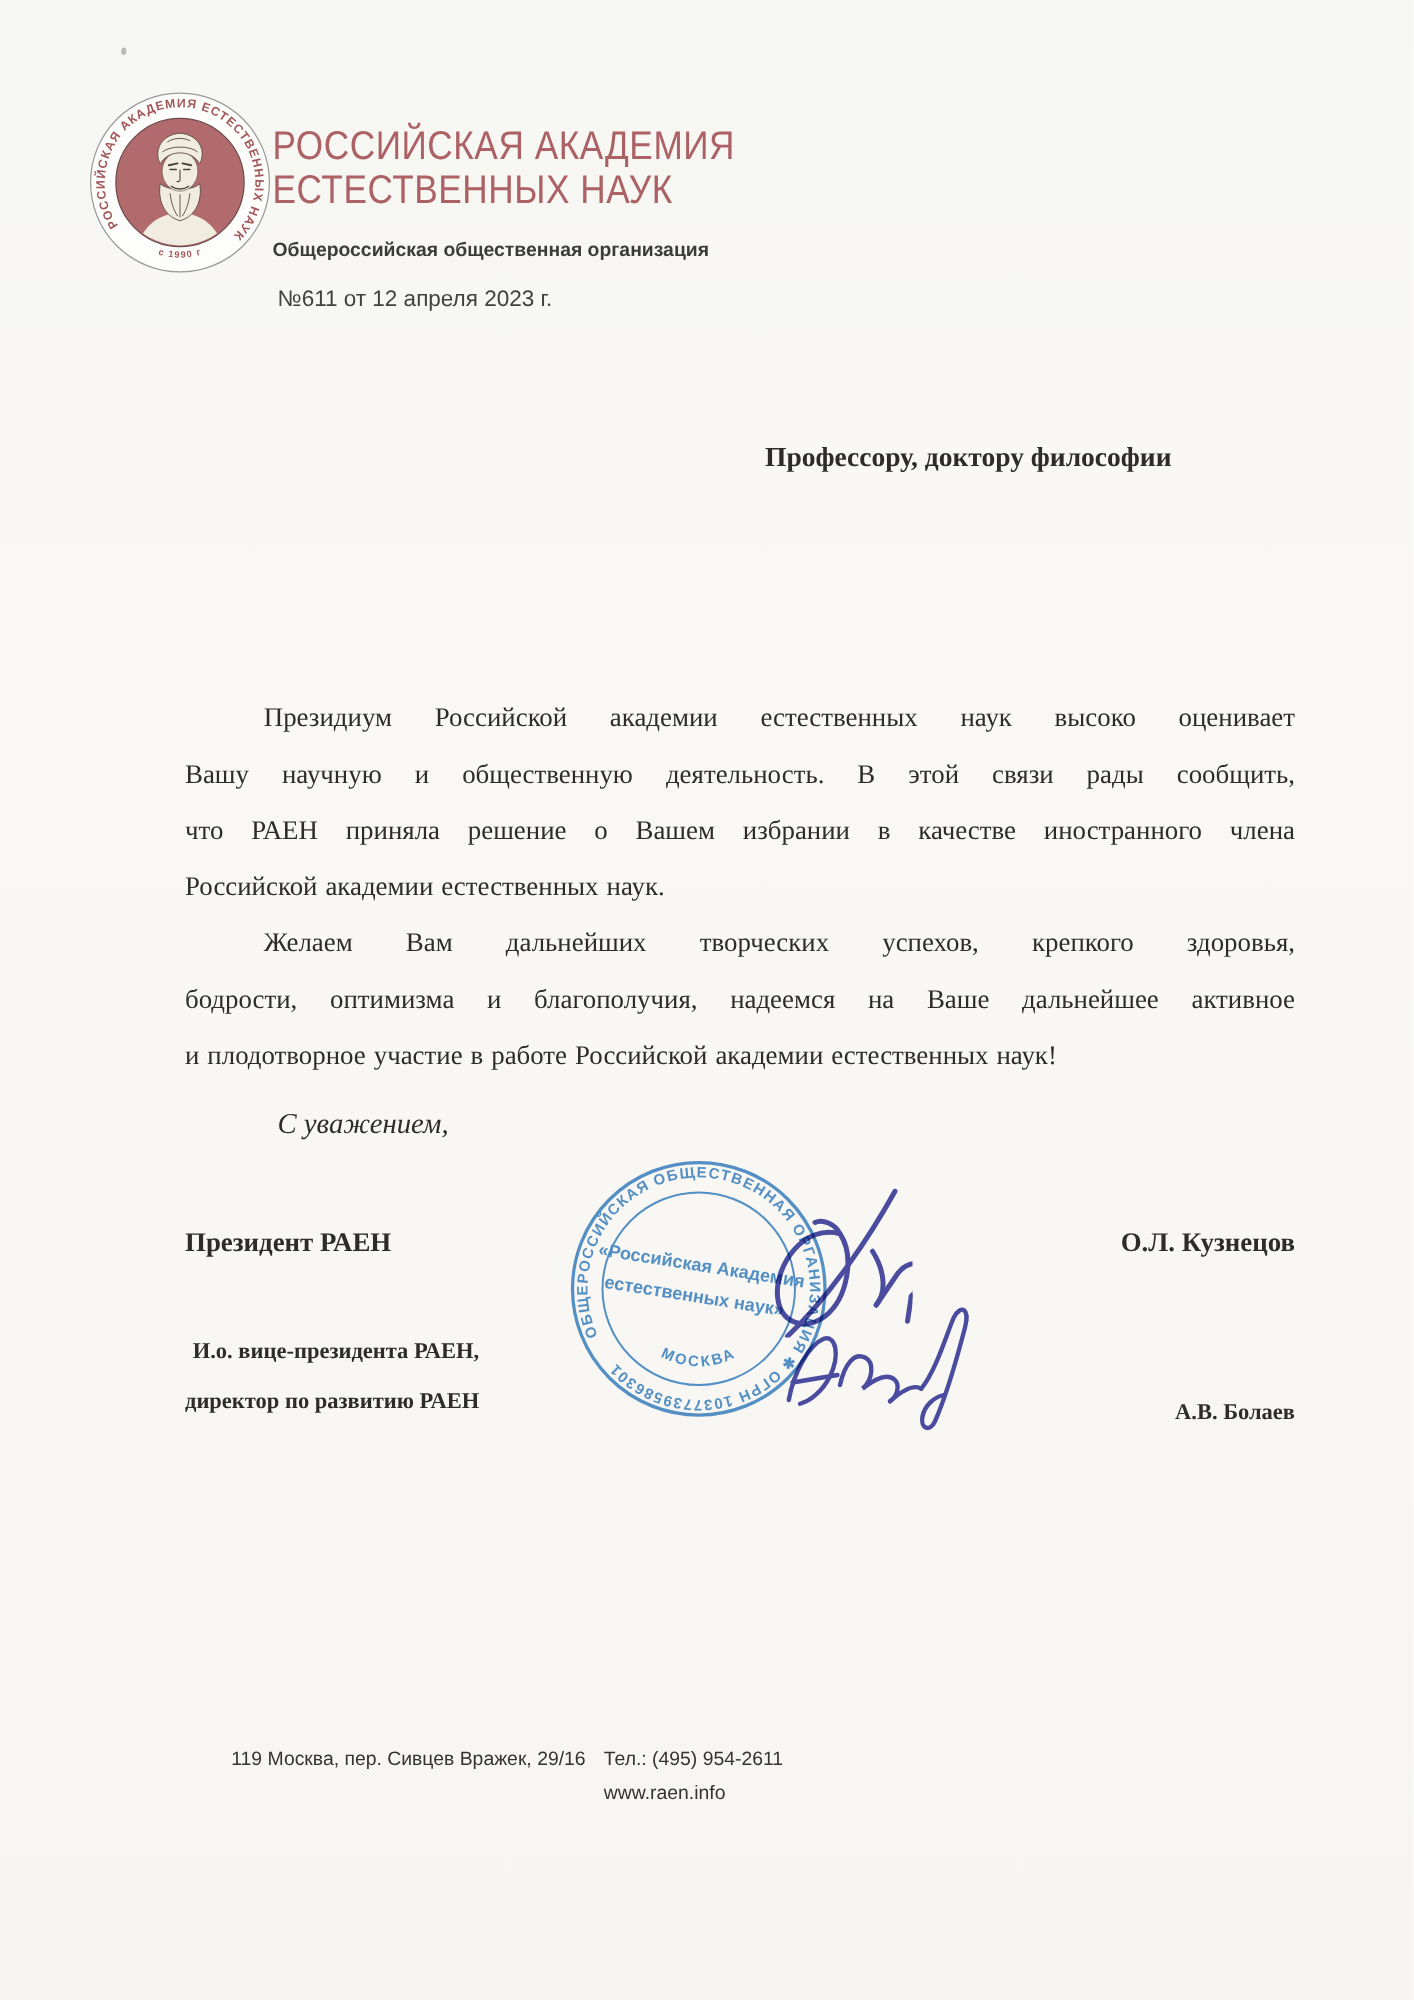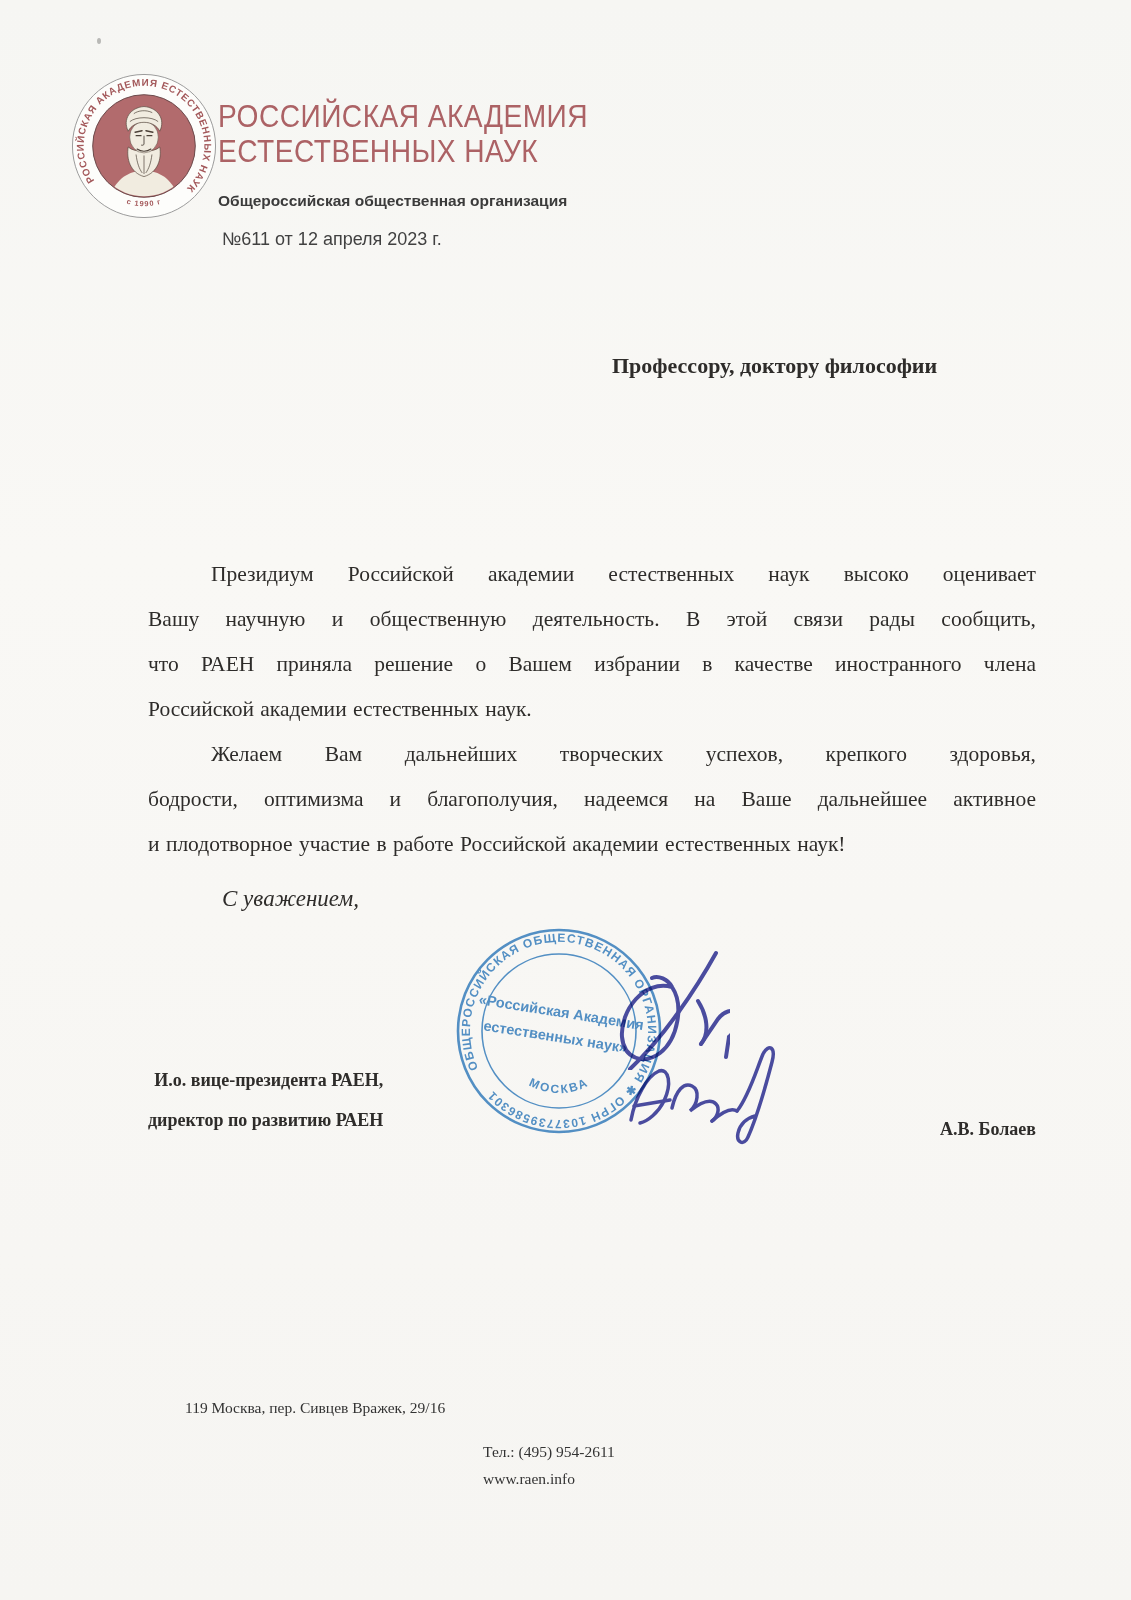--- a/index.html
+++ b/index.html
@@ -65,25 +65,25 @@
   .sig-row2 .titles{line-height:40px;}
   
   .stamp{position:absolute;left:429px;top:901px;width:260px;height:260px;
          mix-blend-mode:multiply;opacity:.88;}
   .sig-ink{position:absolute;mix-blend-mode:multiply;opacity:.92;}
   .sig1{left:580px;top:945px;width:150px;height:125px;}
   .sig2{left:615px;top:1040px;width:180px;height:110px;}
   
   .footer-col{
     position:absolute;top:1394px;
-    font-family:Liberation Serif, serif;
+    font-family:Liberation Sans, sans-serif;
     font-size:15.5px;line-height:27px;color:#333;white-space:nowrap;
   }
   .f-address{left:185px;}
-  .f-phone{left:483px;margin-top:44px;}
+  .f-phone{left:483px;}
   .f-fax{left:637px;}
 </style>
 </head>
 <body>
 
 <div class="page">
 
   <div class="speck"></div>
 
   <svg class="logo" viewBox="0 0 150 150">
@@ -141,20 +141,24 @@
     <div class="bodyline">Вашу научную и общественную деятельность. В этой связи рады сообщить,</div>
     <div class="bodyline">что РАЕН приняла решение о Вашем избрании в качестве иностранного члена</div>
     <div class="bodyline parend">Российской академии естественных наук.</div>
     <div class="bodyline first">Желаем Вам дальнейших творческих успехов, крепкого здоровья,</div>
     <div class="bodyline">бодрости, оптимизма и благополучия, надеемся на Ваше дальнейшее активное</div>
     <div class="bodyline parend">и плодотворное участие в работе Российской академии естественных наук!</div>
   </div>
 
   <div class="closing">С уважением,</div>
 
+  <div class="sig-row1">
+    <span>Президент РАЕН</span>
+    <span>О.Л. Кузнецов</span>
+  </div>
   <div class="sig-row2">
     <span class="titles">
       <span>И.о. вице-президента РАЕН,</span><br>
       <span>директор по развитию РАЕН</span>
     </span>
     <span>А.В. Болаев</span>
   </div>
 
   <svg class="stamp" viewBox="0 0 260 260">
     <defs>

